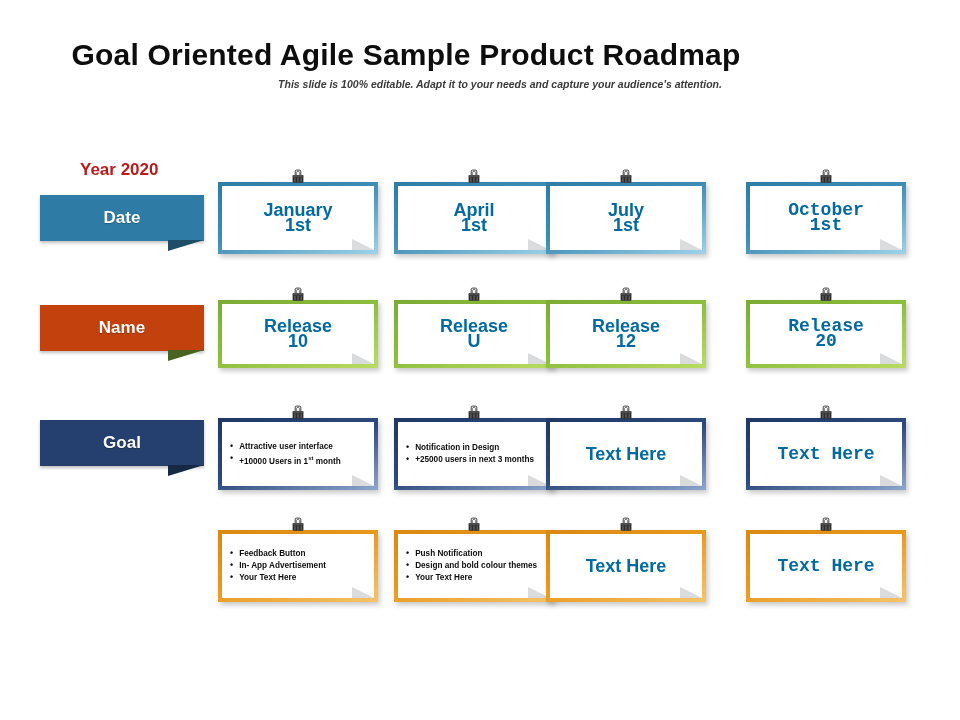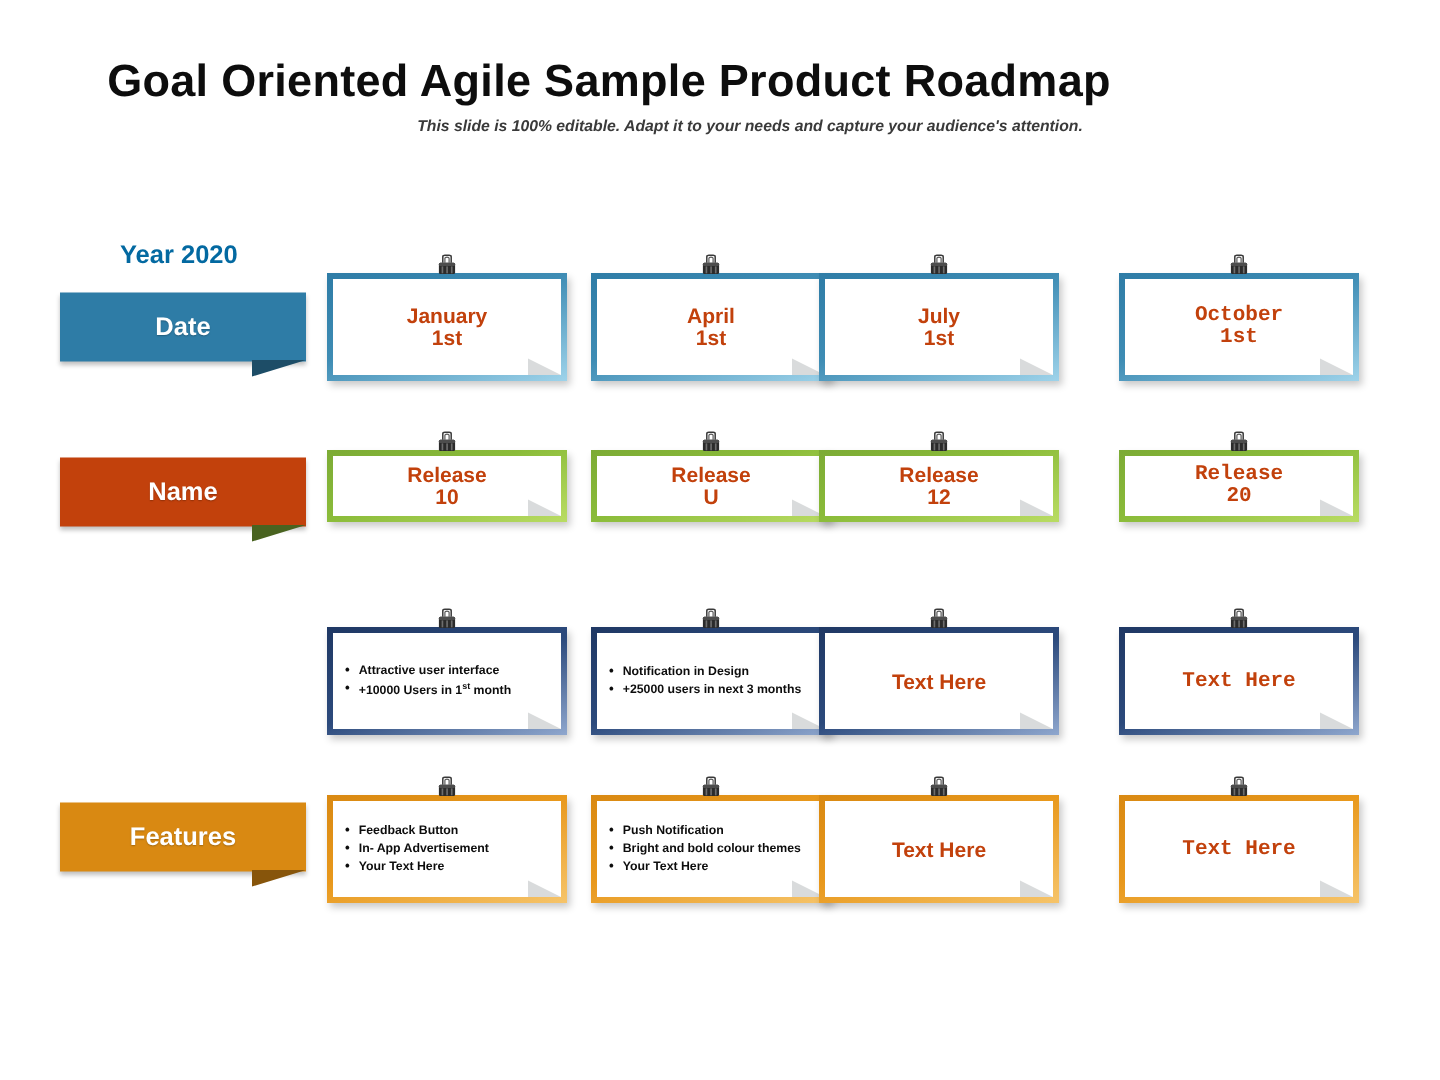--- a/index.html
+++ b/index.html
@@ -16,21 +16,21 @@
     font-size:30px;font-weight:700;color:#0d0d0d;letter-spacing:.2px;
     font-family:"Liberation Sans Narrow","Liberation Sans",sans-serif;
   }
   .subtitle{
     position:absolute;left:0;top:78px;width:960px;text-align:center;
     font-size:10.5px;font-style:italic;font-weight:700;color:#3a3a3a;margin-left:20px;
   }
 
   .year{
     position:absolute;left:80px;top:160px;
-    font-size:17px;font-weight:700;color:#0369a1;
+    font-size:17px;font-weight:700;color:#b91c1c;
   }
 
   
   .ribbon{
     position:absolute;left:40px;width:164px;height:46px;
     display:flex;align-items:center;justify-content:center;
     color:#ffffff;font-size:17px;font-weight:700;
     box-shadow:0 2px 3px rgba(0,0,0,.25);
   }
   .ribbon .rtext{position:relative;z-index:2;text-shadow:0 1px 1px rgba(0,0,0,.25);}
@@ -67,40 +67,40 @@
     content:"";position:absolute;right:0;bottom:0;
     border-style:solid;border-width:11px 0 0 22px;
     border-color:transparent transparent transparent #d7d9da;
     opacity:.95;
   }
   .card .clip{
     position:absolute;left:50%;top:-13px;transform:translateX(-50%);
     width:18px;height:15px;z-index:5;
   }
 
-  .c-center{font-size:14px;font-weight:700;color:#c2410c;line-height:15px;text-align:center;}
+  .c-center{font-size:18px;font-weight:700;color:#0369a1;line-height:15px;text-align:center;}
   .c-center .l2{display:block;}
 
   .bullets{
     align-self:stretch;margin:0;padding:4px 6px 4px 8px;
     display:flex;flex-direction:column;justify-content:center;
     height:100%;box-sizing:border-box;
   }
   .bullets .bl{
     display:flex;align-items:flex-start;gap:6px;
     font-size:8.2px;font-weight:700;color:#0d0d0d;line-height:11px;
     margin:0 0 1px 0;
   }
   .bullets .bl .dot{flex:0 0 auto;line-height:11px;font-size:9px;}
   .bullets .bl .tx{flex:1 1 auto;}
   sup{font-size:6px;vertical-align:super;}
 
   
   .row-date .card{top:182px;height:72px;}
-  .row-name .card{top:300px;height:48px;}
+  .row-name .card{top:300px;height:68px;}
   .row-goal .card{top:418px;height:72px;}
   .row-feat .card{top:530px;height:72px;}
 
   .col1{left:218px;} .col2{left:394px;} .col3{left:546px;} .col4{left:746px;font-family:Liberation Mono, monospace;}
 
   
   .row-date .card{background:linear-gradient(160deg,#2E7CA6 0%,#3E8CB4 45%,#9ED3EA 100%);}
   .row-name .card{background:linear-gradient(160deg,#7CAB35 0%,#8BBC3A 45%,#B9DC63 100%);}
   .row-goal .card{background:linear-gradient(160deg,#1F3864 0%,#2C4A7C 50%,#8FA7CE 100%);}
   .row-feat .card{background:linear-gradient(160deg,#D98912 0%,#E8981C 45%,#F6C46A 100%);}
@@ -115,22 +115,22 @@
   <div class="year">Year 2020</div>
 
   <div class="ribbon r-date">
     <span class="rtext">Date</span>
     <span class="fold"></span>
   </div>
   <div class="ribbon r-name">
     <span class="rtext">Name</span>
     <span class="fold"></span>
   </div>
-  <div class="ribbon r-feat">
-    <span class="rtext">Features</span>
+  <div class="ribbon r-goal">
+    <span class="rtext">Goal</span>
     <span class="fold"></span>
   </div>
 
   <div class="row-date">
     <div class="card col1">
       <span class="clip"><svg viewBox="0 0 18 15" width="18" height="15" xmlns="http://www.w3.org/2000/svg">
             <path d="M6.2 6.2 L6.2 2.2 Q6.2 1.1 7.6 1.1 L10.4 1.1 Q11.8 1.1 11.8 2.2 L11.8 6.2" fill="none" stroke="#3a3a3a" stroke-width="1"></path>
             <path d="M7.6 6.2 L7.6 3.1 Q7.6 2.4 9 2.4 Q10.4 2.4 10.4 3.1 L10.4 6.2" fill="none" stroke="#5a5a5a" stroke-width=".8"></path>
             <rect x="3.6" y="6.1" width="10.8" height="7.6" rx="1" fill="#2b2b2b"></rect>
             <rect x="3.6" y="6.1" width="10.8" height="2.2" rx="1" fill="#4d4d4d"></rect>
@@ -385,21 +385,21 @@
             <rect x="11.6" y="8.6" width="1.1" height="4.6" fill="#6e6e6e"></rect>
           </svg></span>
       <div class="paper">
         <div class="bullets">
             <div class="bl">
               <span class="dot">•</span>
               <span class="tx">Push Notification</span>
             </div>
             <div class="bl">
               <span class="dot">•</span>
-              <span class="tx">Bright and bold colour themes</span>
+              <span class="tx">Design and bold colour themes</span>
             </div>
             <div class="bl">
               <span class="dot">•</span>
               <span class="tx">Your Text Here</span>
             </div>
           </div>
       </div>
     </div>
     <div class="card col3">
       <span class="clip"><svg viewBox="0 0 18 15" width="18" height="15" xmlns="http://www.w3.org/2000/svg">

